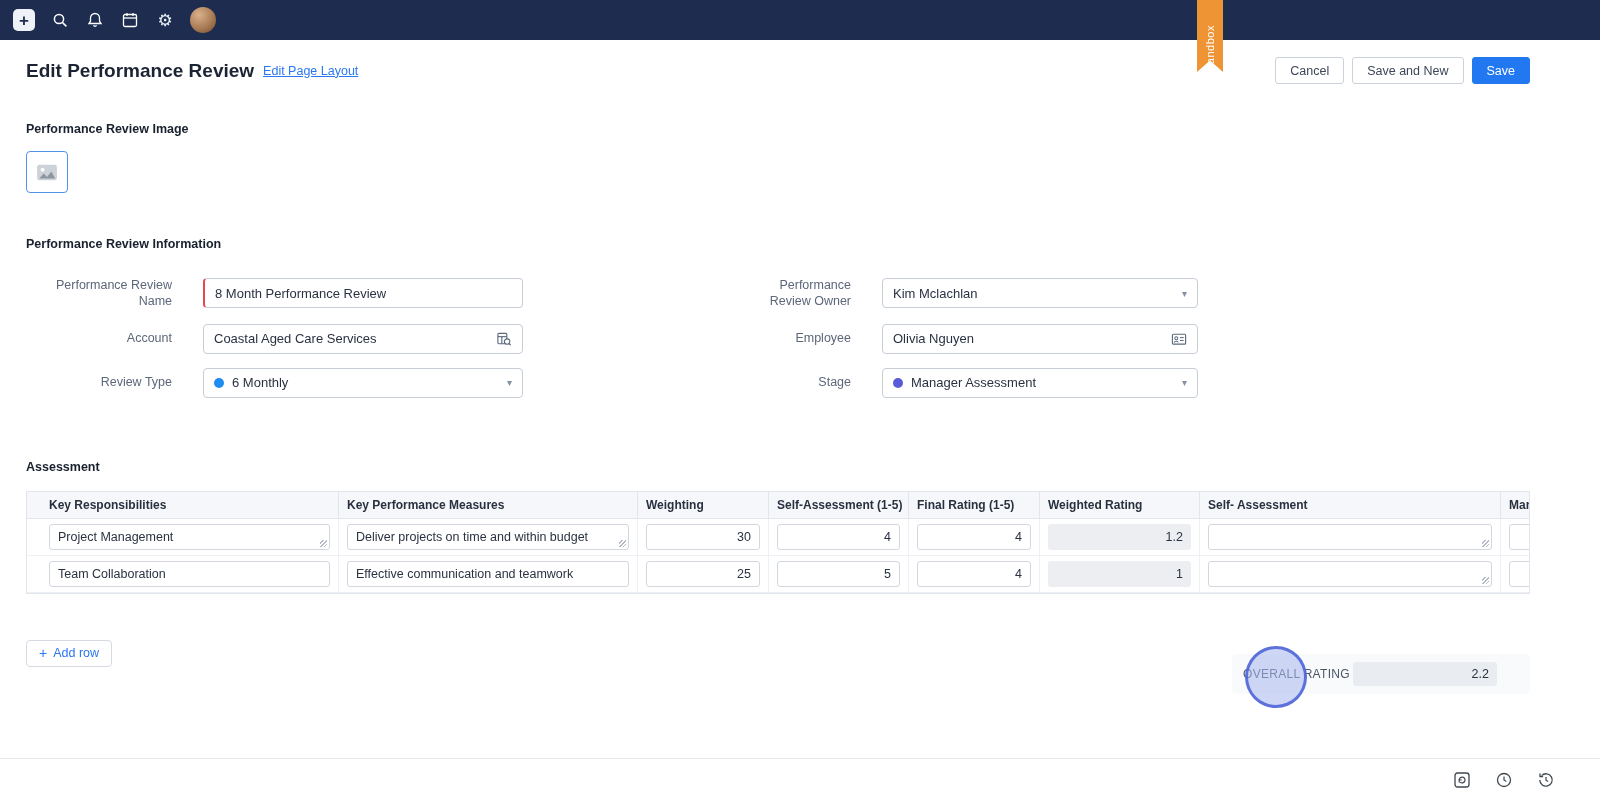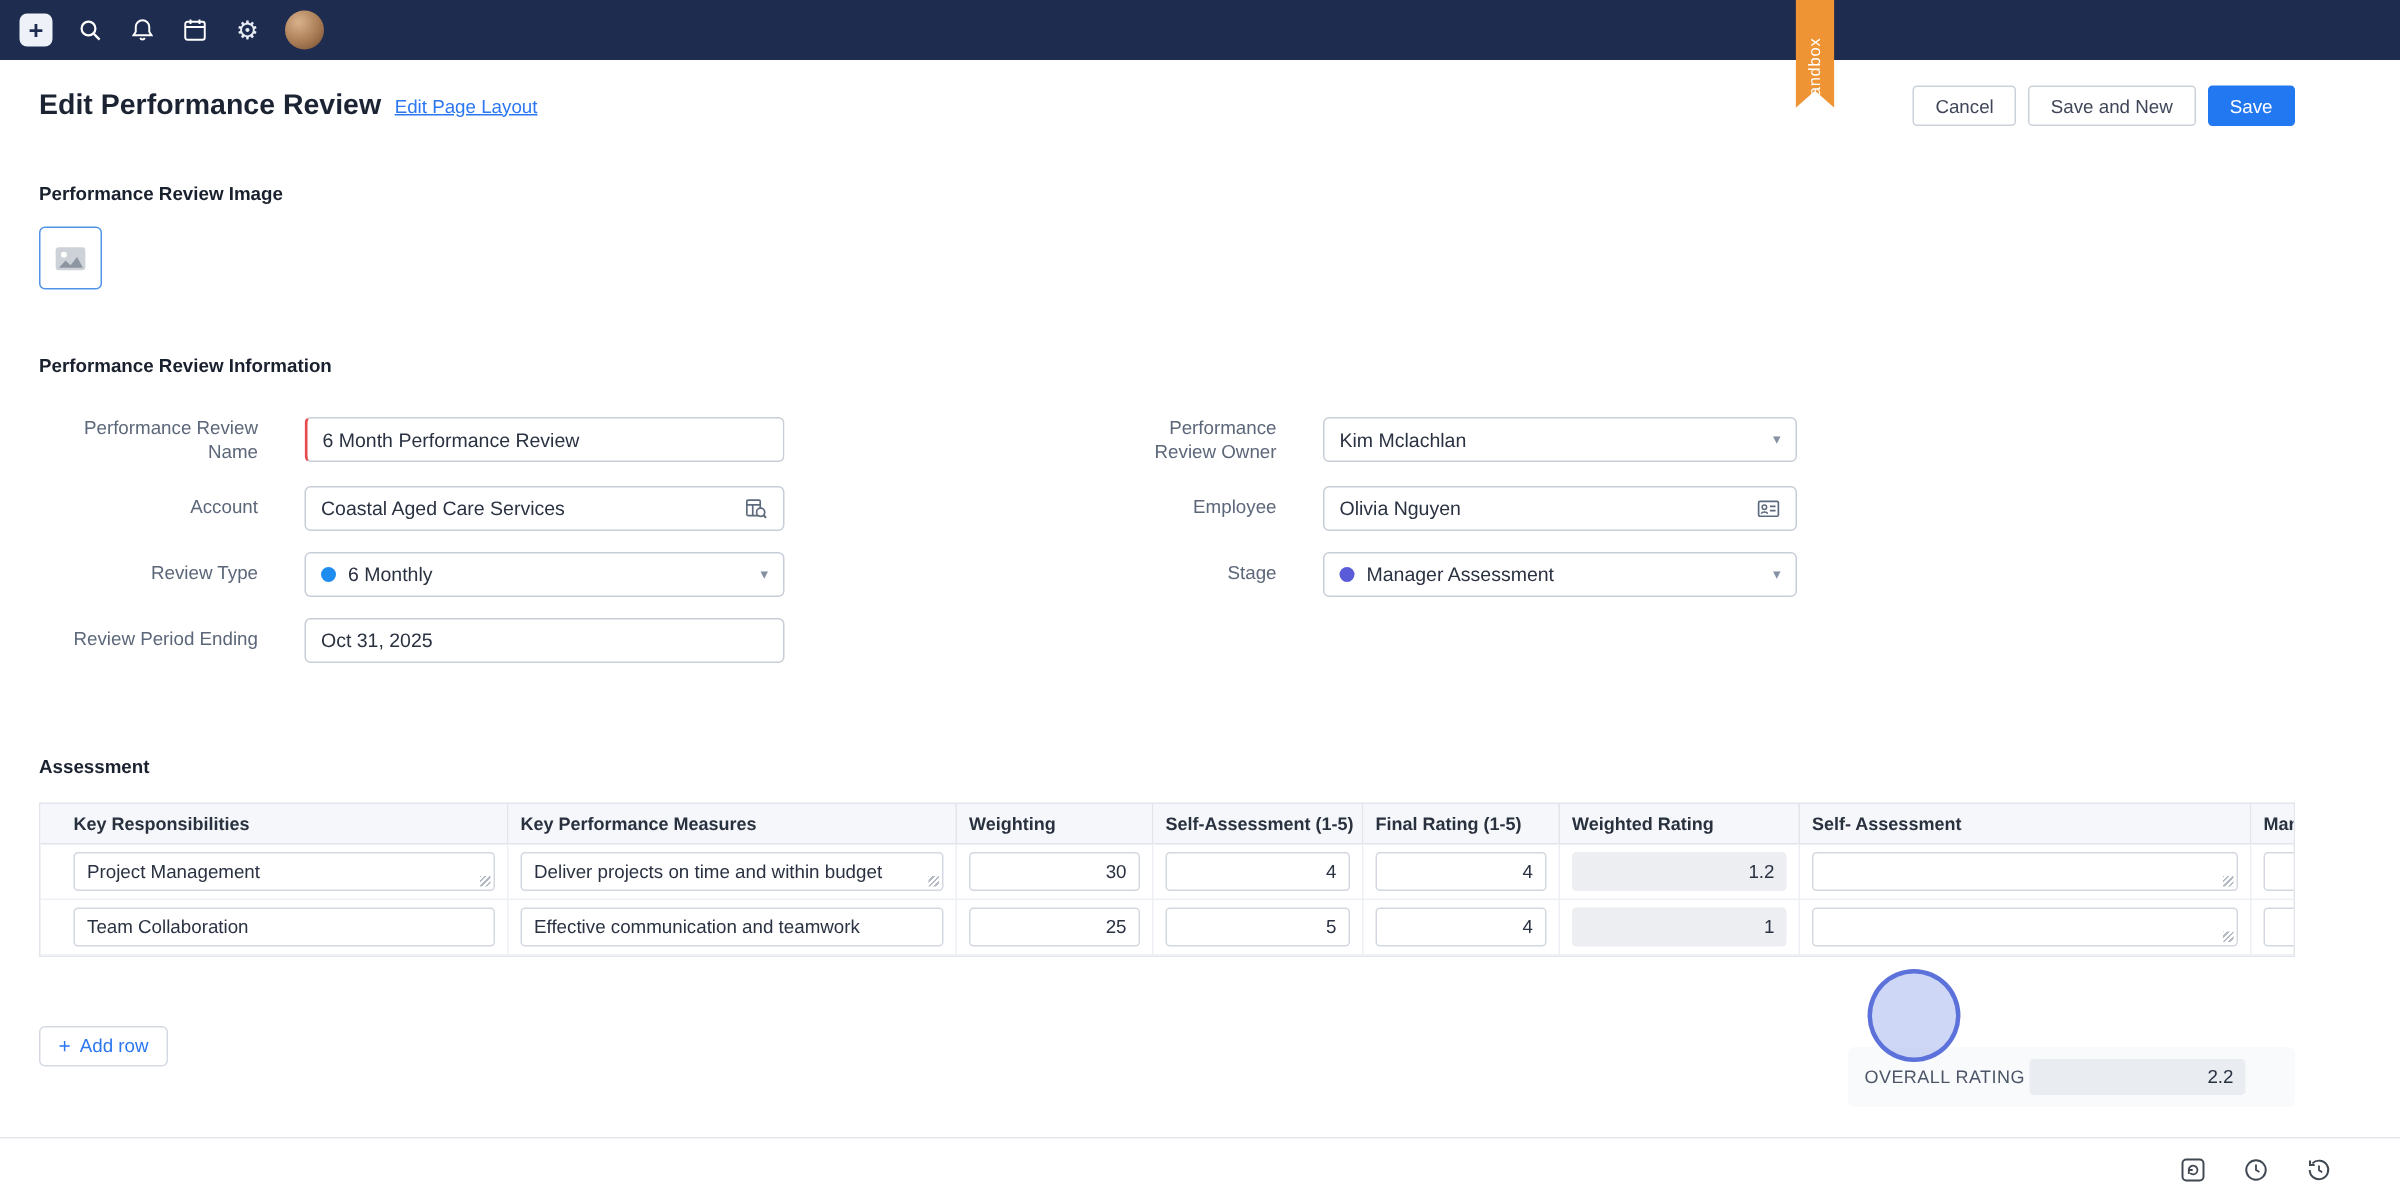--- a/index.html
+++ b/index.html
@@ -154,21 +154,21 @@
   </section>
 
   <section class="sec sec-info">
     <h3>Performance Review Information</h3>
     <div class="form-grid">
 
       <div class="fcol left">
         <div class="frow">
           <label class="flabel">Performance Review Name</label>
           <div class="finput required">
-            <span class="fval">6 Month Performance Review</span>
+            <span class="fval">8 Month Performance Review</span>
           </div>
         </div>
         <div class="frow">
           <label class="flabel">Account</label>
           <div class="finput">
             <span class="fval">Coastal Aged Care Services</span>
             <span class="lookup">
               <svg width="16" height="16" viewBox="0 0 17 17">
                   <rect x="2" y="2.5" width="9.5" height="11" rx="1" fill="none" stroke="#5d6a7c" stroke-width="1.2"></rect>
                   <line x1="2" y1="6" x2="11.5" y2="6" stroke="#5d6a7c" stroke-width="1.2"></line>
@@ -178,26 +178,20 @@
                 </svg>
             </span>
           </div>
         </div>
         <div class="frow">
           <label class="flabel">Review Type</label>
           <div class="finput">
             <span class="dot blue"></span>
             <span class="fval">6 Monthly</span>
             <span class="chev">▾</span>
-          </div>
-        </div>
-        <div class="frow">
-          <label class="flabel">Review Period Ending</label>
-          <div class="finput">
-            <span class="fval">Oct 31, 2025</span>
           </div>
         </div>
       </div>
 
       <div class="fcol right">
         <div class="frow">
           <label class="flabel">Performance Review Owner</label>
           <div class="finput">
             <span class="fval">Kim Mclachlan</span>
             <span class="chev">▾</span>

